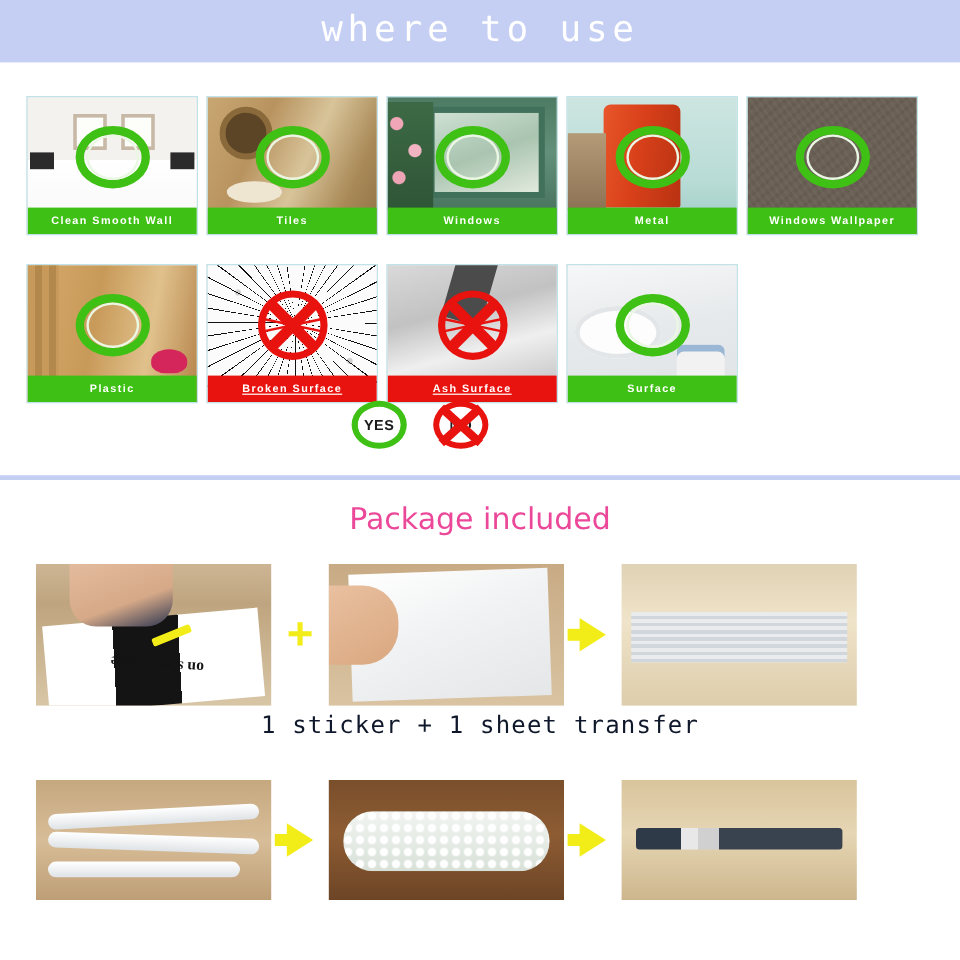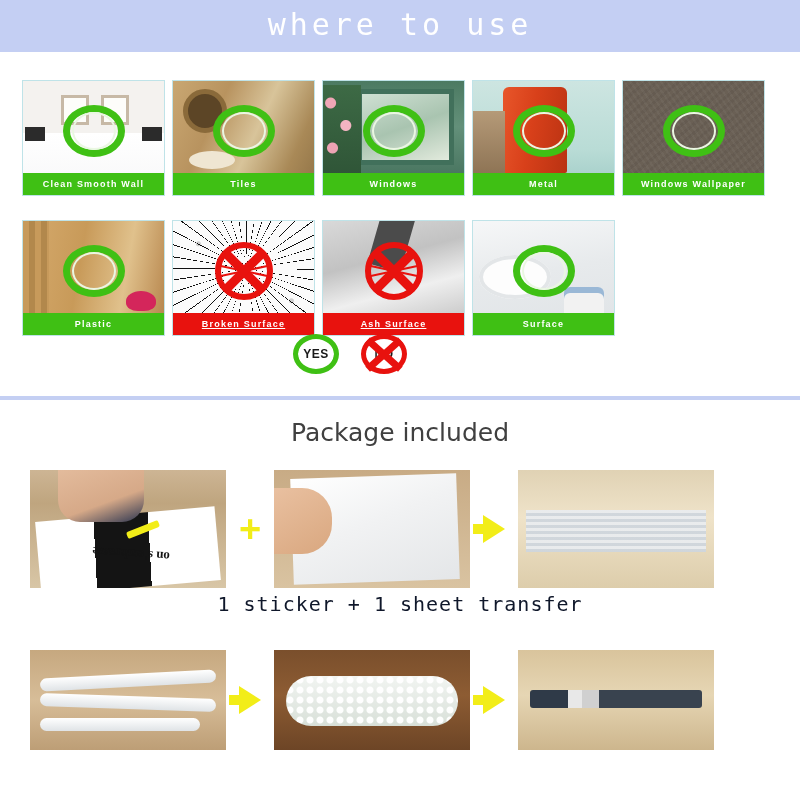--- a/index.html
+++ b/index.html
@@ -425,21 +425,21 @@
     background: #c4cff3;
   }
 
   
   .pkg-title {
     position: absolute;
     left: 0;
     top: 418px;
     width: 800px;
     text-align: center;
-    color: #404040;
+    color: #ec4899;
     font-size: 25px;
     font-family: "DejaVu Sans", sans-serif;
     font-weight: 400;
   }
 
   .pkg-row {
     position: absolute;
     left: 30px;
     width: 740px;
     display: flex;

